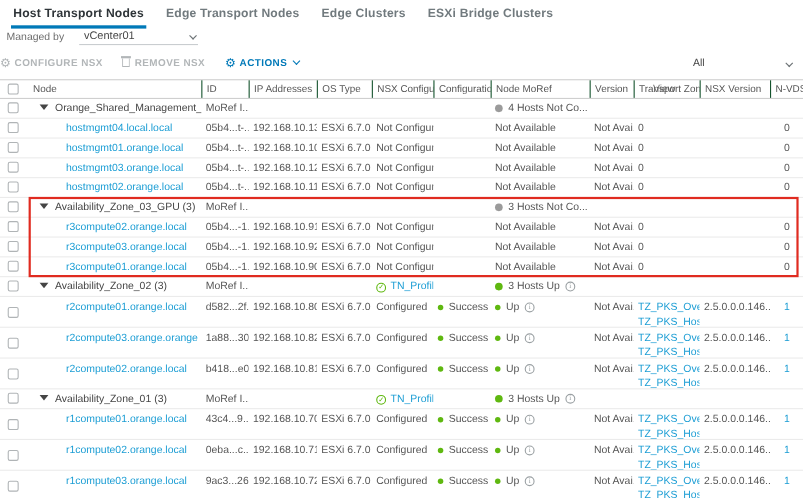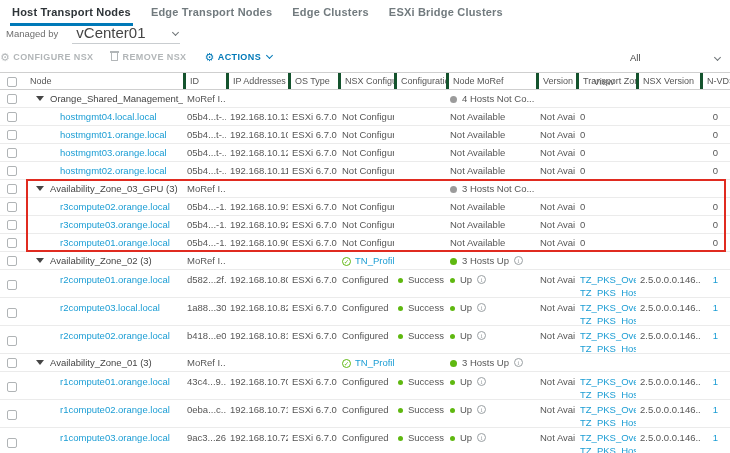--- a/index.html
+++ b/index.html
@@ -9,21 +9,21 @@
   
   .tabbar { display:flex; align-items:flex-start; padding:4px 0 0 10px; height:22px; }
   .tab { font-size:11px; font-weight:700; letter-spacing:.2px; color:#717a7e;
     margin-right:16px; padding:2px 2px 5px 2px; cursor:pointer; white-space:nowrap; }
   .tab.active { color:#2e3438; border-bottom:3px solid #0079b8; }
 
   
   .managedrow { display:flex; align-items:center; height:20px; padding-left:6px; margin-top:1px; }
   .mlabel { font-size:9.5px; color:#6e6e6e; margin-right:14px; }
   .mselect { display:flex; align-items:center; justify-content:space-between; width:108px;
-    border-bottom:1px solid #c9cdd0; font-size:15px; color:#454545; padding:1px 2px 2px 4px; cursor:pointer; }
+    border-bottom:1px solid #c9cdd0; font-size:10px; color:#454545; padding:1px 2px 2px 4px; cursor:pointer; }
 
   
   .toolbar { display:flex; align-items:center; height:20px; margin-top:4px; padding:0 8px 0 0; }
   .tbtn { font-size:9px; letter-spacing:.4px; font-weight:600; white-space:nowrap;
     margin-right:18px; cursor:default; }
   .tbtn.disabled { color:#b2b6b8; }
   .tbtn.primary { color:#0079b8; cursor:pointer; }
   .gear { font-size:11px; vertical-align:-1px; margin-right:3px; font-weight:400; }
   .trash { display:inline-block; position:relative; width:7px; height:8px;
     border:1px solid #b2b6b8; border-top:none; border-radius:0 0 1px 1px; margin-right:4px; vertical-align:-1px; }
@@ -35,21 +35,21 @@
     color:#454545; cursor:pointer; padding-right:2px; }
   .chev { display:inline-block; width:5px; height:5px; border-right:1.3px solid #6e7477;
     border-bottom:1.3px solid #6e7477; transform:rotate(45deg); margin-left:6px; vertical-align:2px; }
   .tbtn .chev { border-color:#0079b8; }
 
   
   .grid { position:relative; margin-top:5px; }
   .thead { display:flex; height:18px; border-top:1px solid #cfcfcf; border-bottom:1px solid #cfcfcf; }
   .hcell { font-size:9px; font-weight:400; color:#565656; line-height:17px;
     overflow:hidden; white-space:nowrap; padding-left:4px; cursor:pointer; }
-  .hcell.sep { border-left:3px solid #14532d; }
+  .hcell.sep { border-left:1px solid #14532d; }
   .row { display:flex; border-bottom:1px solid #ebebeb; height:18px; }
   .row.tall { height:28px; }
   .cell { font-size:9.5px; line-height:17px; overflow:hidden; white-space:nowrap; padding-left:4px; }
   .tall .cell { line-height:13px; padding-top:3px; }
   .c0{width:26px; flex:none; padding-left:7px;} .c1{width:157px; flex:none;}
   .c2{width:43px; flex:none;} .c3{width:62px; flex:none;} .c4{width:50px; flex:none;}
   .c5{width:56px; flex:none;} .c6{width:52px; flex:none;} .c7{width:90px; flex:none;}
   .c8{width:40px; flex:none;} .c9{width:60px; flex:none;} .c10{width:64px; flex:none;}
   .c11{width:30px; flex:none; text-align:right; padding-right:12px;}
   .tall .c0 { padding-top:8px; }
@@ -291,21 +291,21 @@
         <div class="cell c8">Not Avai...</div>
         <div class="cell c9 tzcell">
           <a class="link">TZ_PKS_Ove...</a>
           <a class="link">TZ_PKS_Hos...</a>
         </div>
         <div class="cell c10 verycell">2.5.0.0.0.146...</div>
         <div class="cell c11"><a class="link">1</a></div>
       </div>
       <div class="row tall">
         <div class="cell c0"><span class="checkbox"></span></div>
-        <div class="cell c1"><a class="link nodelink">r2compute03.local.local</a></div>
+        <div class="cell c1"><a class="link nodelink">r2compute03.orange.orange</a></div>
         <div class="cell c2">1a88...30...</div>
         <div class="cell c3">192.168.10.82,...</div>
         <div class="cell c4">ESXi 6.7.0</div>
         <div class="cell c5">Configured</div>
         <div class="cell c6"><span class="dot sm-green"></span><span>Success</span></div>
         <div class="cell c7"><span class="dot sm-green"></span><span>Up</span><span class="info">i</span></div>
         <div class="cell c8">Not Avai...</div>
         <div class="cell c9 tzcell">
           <a class="link">TZ_PKS_Ove...</a>
           <a class="link">TZ_PKS_Hos...</a>

